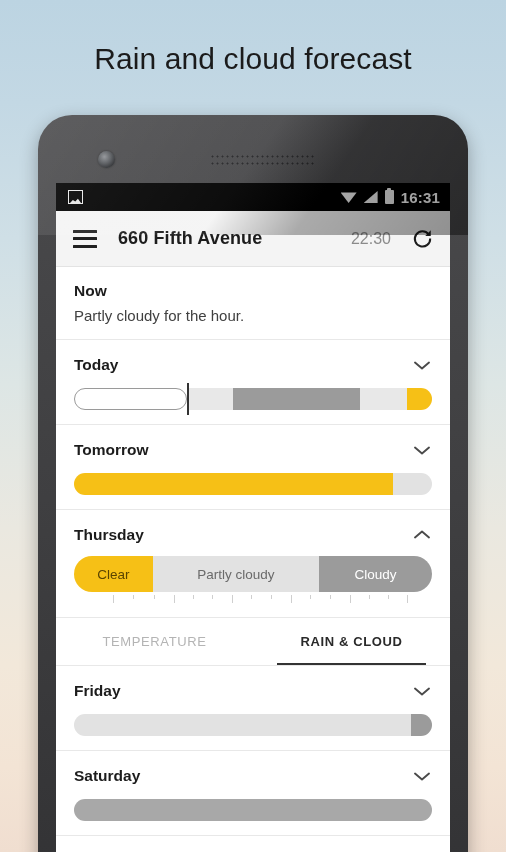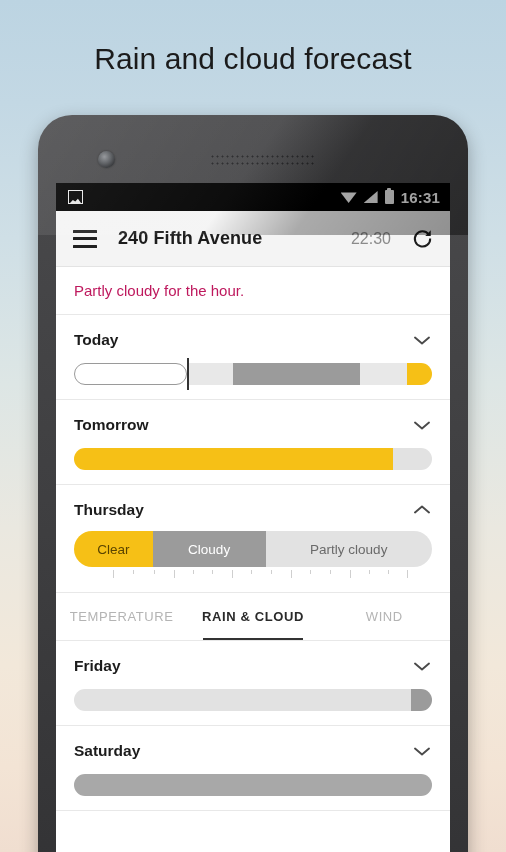--- a/index.html
+++ b/index.html
@@ -192,21 +192,21 @@
   }
   .now-section { padding-top: 15px; padding-bottom: 15px; }
   .now-title {
     font-size: 15.5px;
     font-weight: bold;
     color: #1c1c1c;
     margin-bottom: 7px;
   }
   .now-desc {
     font-size: 15px;
-    color: #be185d;
+    color: #404040;
   }
 
   .day-header {
     display: flex;
     align-items: center;
     justify-content: space-between;
     padding-top: 16px;
   }
   .day-name {
     font-size: 15.5px;
@@ -346,31 +346,32 @@
         <div class="status-time">16:31</div>
       </div>
     </div>
 
     <div class="app-bar">
       <div class="hamburger">
         <span></span>
           <span></span>
           <span></span>
       </div>
-      <div class="app-title">240 Fifth Avenue</div>
+      <div class="app-title">660 Fifth Avenue</div>
       <div class="app-time">22:30</div>
       <svg class="refresh-icon" viewBox="0 0 24 24">
         <path d="M18.4 7.6A8 8 0 1 0 20 12" fill="none" stroke="#1c1c1c" stroke-width="2.1" stroke-linecap="butt"></path>
         <polygon points="20.6,3.4 20.6,9.3 14.9,9.3" fill="#1c1c1c"></polygon>
       </svg>
     </div>
 
     <div class="content">
 
       <div class="section now-section">
+        <div class="now-title">Now</div>
         <div class="now-desc">Partly cloudy for the hour.</div>
       </div>
 
       <div class="section">
         <div class="day-header">
           <div class="day-name">Today</div>
           <svg class="chev" viewBox="0 0 20 12">
             <path d="M3 3.5 L10 9.5 L17 3.5" fill="none" stroke="#4a4a4a" stroke-width="1.9" stroke-linecap="round" stroke-linejoin="round"></path>
           </svg>
         </div>
@@ -405,22 +406,22 @@
       <div class="section">
         <div class="day-header">
           <div class="day-name">Thursday</div>
           <svg class="chev" viewBox="0 0 20 12">
             <path d="M3 8.5 L10 2.5 L17 8.5" fill="none" stroke="#4a4a4a" stroke-width="1.9" stroke-linecap="round" stroke-linejoin="round"></path>
           </svg>
         </div>
 
         <div class="seg-bar">
           <div class="seg-label" style="width:22.0%;background:#f6c016;color:#5a4400;">Clear</div>
+          <div class="seg-label" style="width:46.5%;background:#e2e2e2;color:#6a6a6a;">Partly cloudy</div>
           <div class="seg-label" style="width:31.5%;background:#9b9b9b;color:#ffffff;">Cloudy</div>
-          <div class="seg-label" style="width:46.5%;background:#e2e2e2;color:#6a6a6a;">Partly cloudy</div>
         </div>
 
         <div class="axis">
           <div class="tick major" style="left:11.0%"></div>
           <div class="tick minor" style="left:16.6%"></div>
           <div class="tick minor" style="left:22.3%"></div>
           <div class="tick major" style="left:28.0%"></div>
           <div class="tick minor" style="left:33.3%"></div>
           <div class="tick minor" style="left:38.6%"></div>
           <div class="tick major" style="left:44.0%"></div>
@@ -435,21 +436,20 @@
           <div class="tick major" style="left:93.0%"></div>
         </div>
 
 
         <div style="height:10px;"></div>
       </div>
 
       <div class="tabs">
         <div class="tab">TEMPERATURE</div>
         <div class="tab active">RAIN &amp; CLOUD</div>
-        <div class="tab">WIND</div>
       </div>
 
       <div class="section">
         <div class="day-header">
           <div class="day-name">Friday</div>
           <svg class="chev" viewBox="0 0 20 12">
             <path d="M3 3.5 L10 9.5 L17 3.5" fill="none" stroke="#4a4a4a" stroke-width="1.9" stroke-linecap="round" stroke-linejoin="round"></path>
           </svg>
         </div>
         <div class="bar-wrap">

